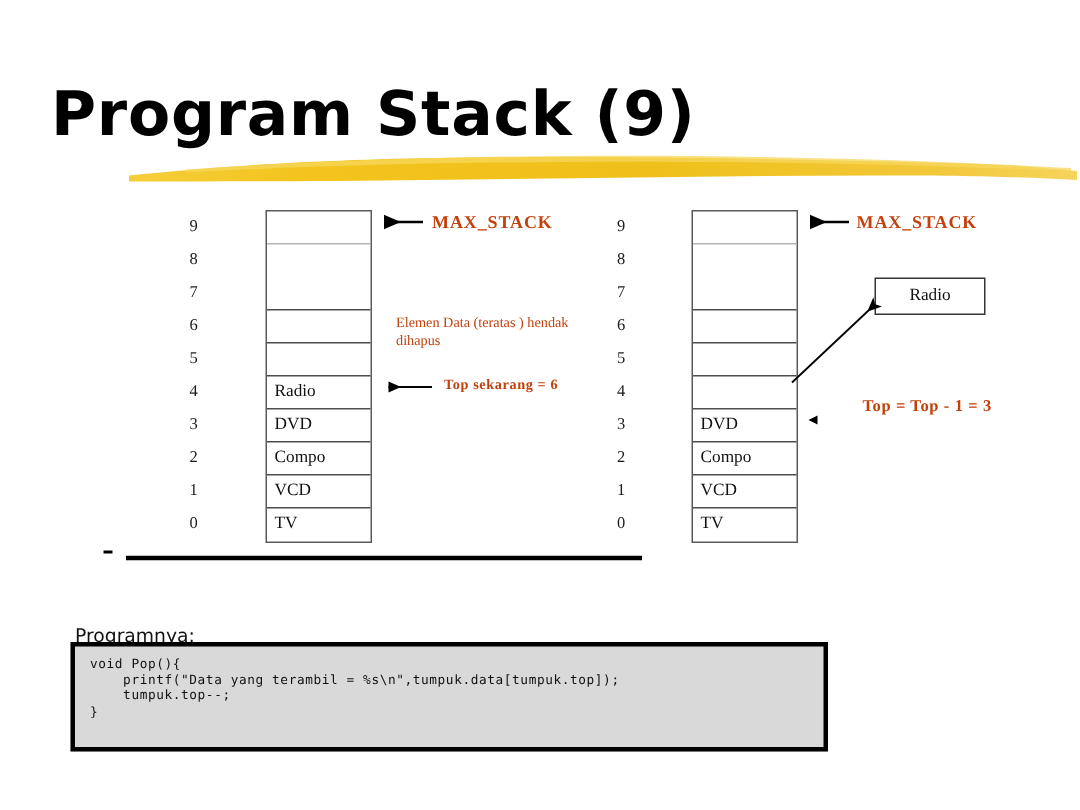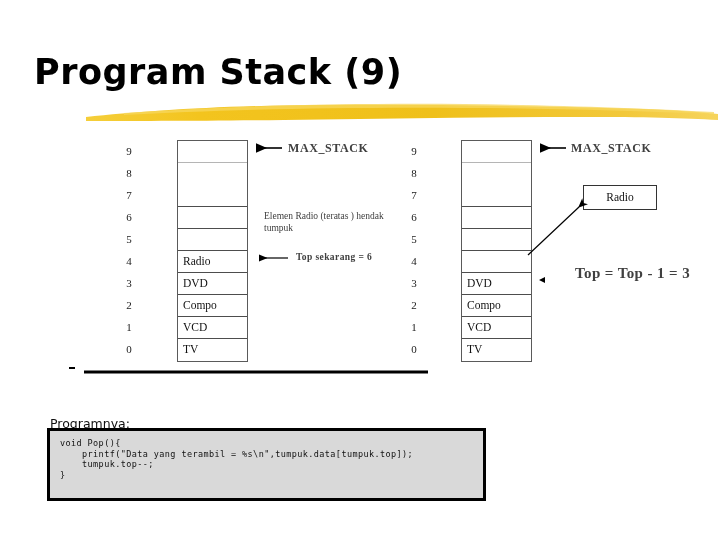--- a/index.html
+++ b/index.html
@@ -17,21 +17,21 @@
     color: #000000;
   }
 
   
   .slide-title {
     position: absolute;
     left: 34px;
     top: 52px;
     font-family: "DejaVu Sans", sans-serif;
     font-weight: bold;
-    font-size: 35px;
+    font-size: 41px;
     letter-spacing: 0.5px;
     color: #000000;
     white-space: nowrap;
   }
   .title-brush {
     position: absolute;
     left: 84px;
     top: 100px;
     width: 636px;
     height: 22px;
@@ -87,35 +87,35 @@
     overflow: hidden;
   }
   .stack-cell.last { border-bottom: none; }
   .stack-cell.faint-sep { border-bottom: 1px solid #b5b5b5; }
   .stack-cell.no-sep { border-bottom: none; }
 
   
   .ann {
     position: absolute;
     font-family: "Liberation Serif", serif;
-    color: #404040;
+    color: #c2410c;
     white-space: nowrap;
   }
   .ann-bold {
     font-weight: bold;
     letter-spacing: 0.6px;
   }
   #max-stack-left   { left: 288px; top: 141px; font-size: 12px; }
   #max-stack-right  { left: 571px; top: 141px; font-size: 12px; }
   #note-delete {
     left: 264px; top: 211px; font-size: 9.5px;
     white-space: normal; width: 125px; line-height: 11.5px;
   }
   #top-now  { left: 296px; top: 252px; font-size: 9.5px; font-weight: bold; letter-spacing: .4px; }
-  #top-calc { left: 575px; top: 265px; font-size: 15px; font-weight: bold; letter-spacing: .4px; }
+  #top-calc { left: 575px; top: 265px; font-size: 11px; font-weight: bold; letter-spacing: .4px; }
 
   
   #radio-callout {
     position: absolute;
     left: 583px; top: 185px;
     width: 74px; height: 25px;
     border: 1.4px solid #333333;
     box-sizing: border-box;
     background: #ffffff;
     font-family: "Liberation Serif", serif;
@@ -138,21 +138,21 @@
     position: absolute;
     left: 50px; top: 393px;
     font-family: "DejaVu Sans", sans-serif;
     font-size: 12.5px;
     color: #111111;
     margin-top: 23px;
   }
   #code-box {
     position: absolute;
     left: 47px; top: 428px;
-    width: 439px; height: 73px;
+    width: 505px; height: 73px;
     background: #d9d9d9;
     border: 3px solid #000000;
     box-sizing: border-box;
     padding: 7px 0 0 10px;
   }
   #code-text {
     font-family: "DejaVu Sans Mono", monospace;
     font-size: 8.5px;
     line-height: 10.5px;
     color: #111111;
@@ -229,21 +229,21 @@
     <div class="stack-cell"></div>
     <div class="stack-cell"></div>
     <div class="stack-cell">DVD</div>
     <div class="stack-cell">Compo</div>
     <div class="stack-cell">VCD</div>
     <div class="stack-cell last">TV</div>
   </div>
 
   <div class="ann ann-bold" id="max-stack-left">MAX_STACK</div>
   <div class="ann ann-bold" id="max-stack-right">MAX_STACK</div>
-  <div class="ann" id="note-delete">Elemen Radio (teratas ) hendak tumpuk</div>
+  <div class="ann" id="note-delete">Elemen Data (teratas ) hendak dihapus</div>
   <div class="ann" id="top-now">Top sekarang = 6</div>
   <div class="ann" id="top-calc">Top = Top - 1 = 3</div>
 
   <div id="radio-callout">Radio</div>
 
   <svg class="overlay" viewBox="0 0 720 540">
     <defs>
       <marker id="arwL" markerWidth="8" markerHeight="8" refX="7" refY="4" orient="auto">
         <path d="M7,1 L0,4 L7,7 Z" fill="#000000"></path>
       </marker>

